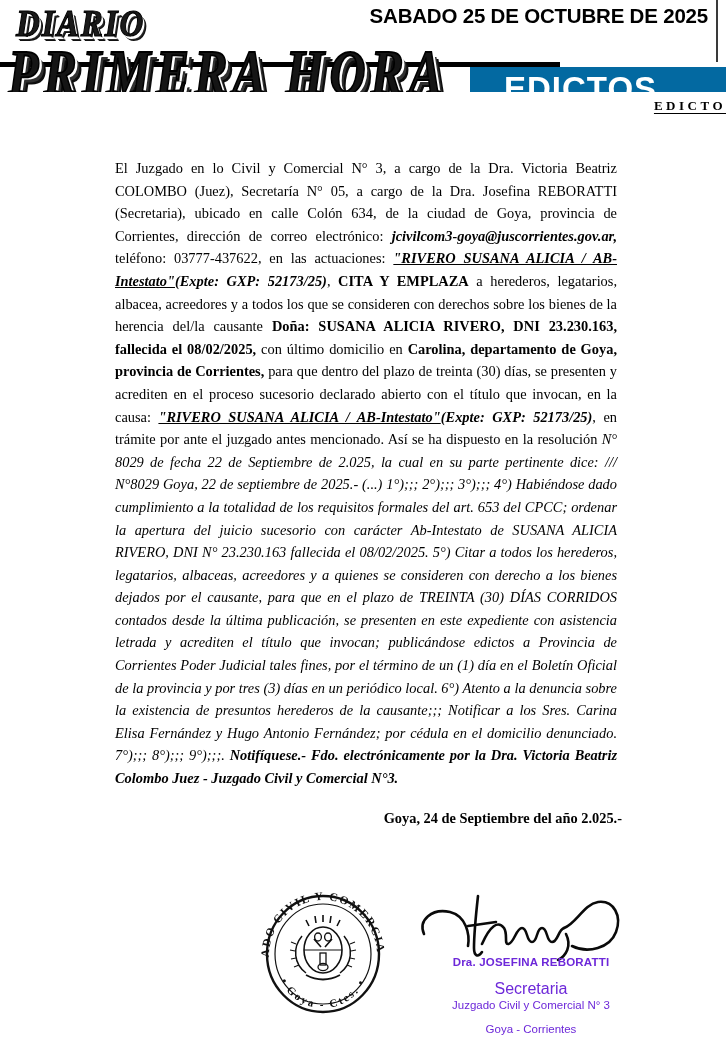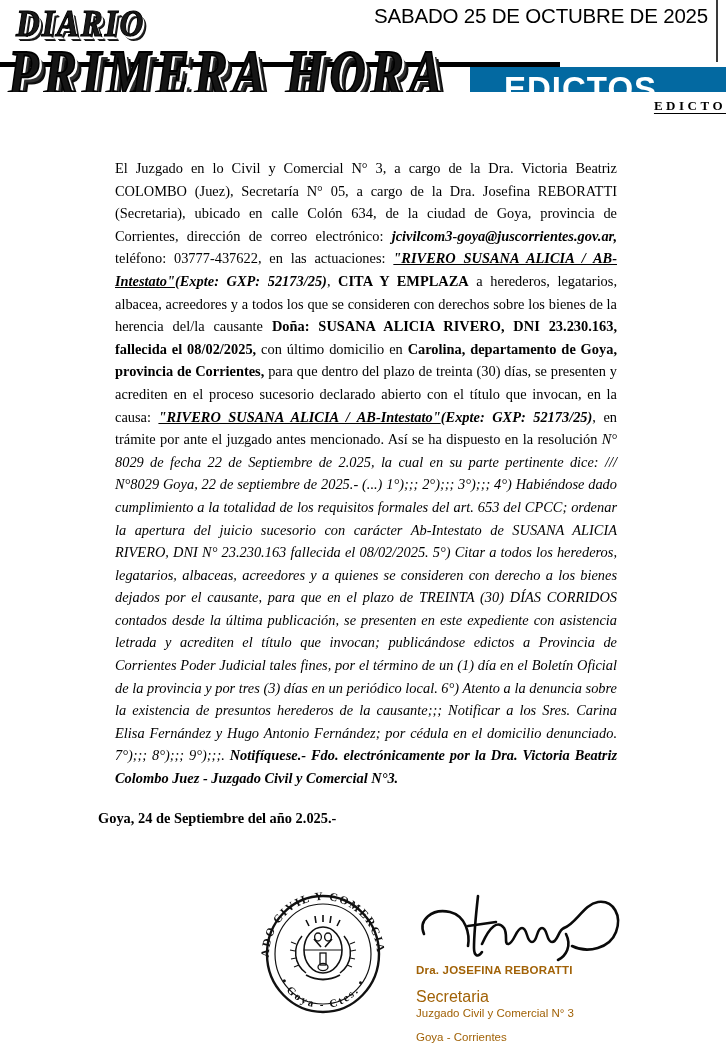--- a/index.html
+++ b/index.html
@@ -69,21 +69,21 @@
     width: 560px;
     height: 5px;
     background: #000;
   }
   .date-banner {
     position: absolute;
     right: 18px;
     top: 4px;
     font-family: "Liberation Sans", sans-serif;
     font-size: 20.5px;
-    font-weight: normal;
+    font-weight: bold;
     letter-spacing: -0.2px;
     color: #000;
     white-space: nowrap;
     z-index: 5;
   }
   .date-rule {
     position: absolute;
     right: 8px;
     top: 0px;
     width: 2px;
@@ -138,21 +138,21 @@
   }
   .doc-body p {
     margin: 17px;
   }
   .b { font-weight: bold; }
   .i { font-style: italic; }
   .bi { font-weight: bold; font-style: italic; }
   .biu { font-weight: bold; font-style: italic; text-decoration: underline; }
   .closing {
     margin-top: 14px;
-    text-align: left;
+    text-align: right;
     font-weight: bold;
     font-size: 14.4px;
     padding-right: 12px;
   }
 
   
   .seal {
     position: absolute;
     left: 253px;
     top: 884px;
@@ -166,24 +166,25 @@
     position: absolute;
     left: 416px;
     top: 890px;
     width: 230px;
     height: 135px;
   }
   .sig-scribble { position: absolute; left: 0; top: 0; }
   .sig-lines {
     position: absolute;
     left: 0;
-    top: 74px;
+    top: 66px;
     width: 230px;
+    text-align: center;
     font-family: "Liberation Sans", sans-serif;
-    color: #a16207;
+    color: #6d28d9;
   }
   .sig-name {
     font-size: 11.5px;
     font-weight: bold;
     letter-spacing: 0.2px;
   }
   .sig-role {
     font-size: 16px;
     margin-top: 12px;
   }

